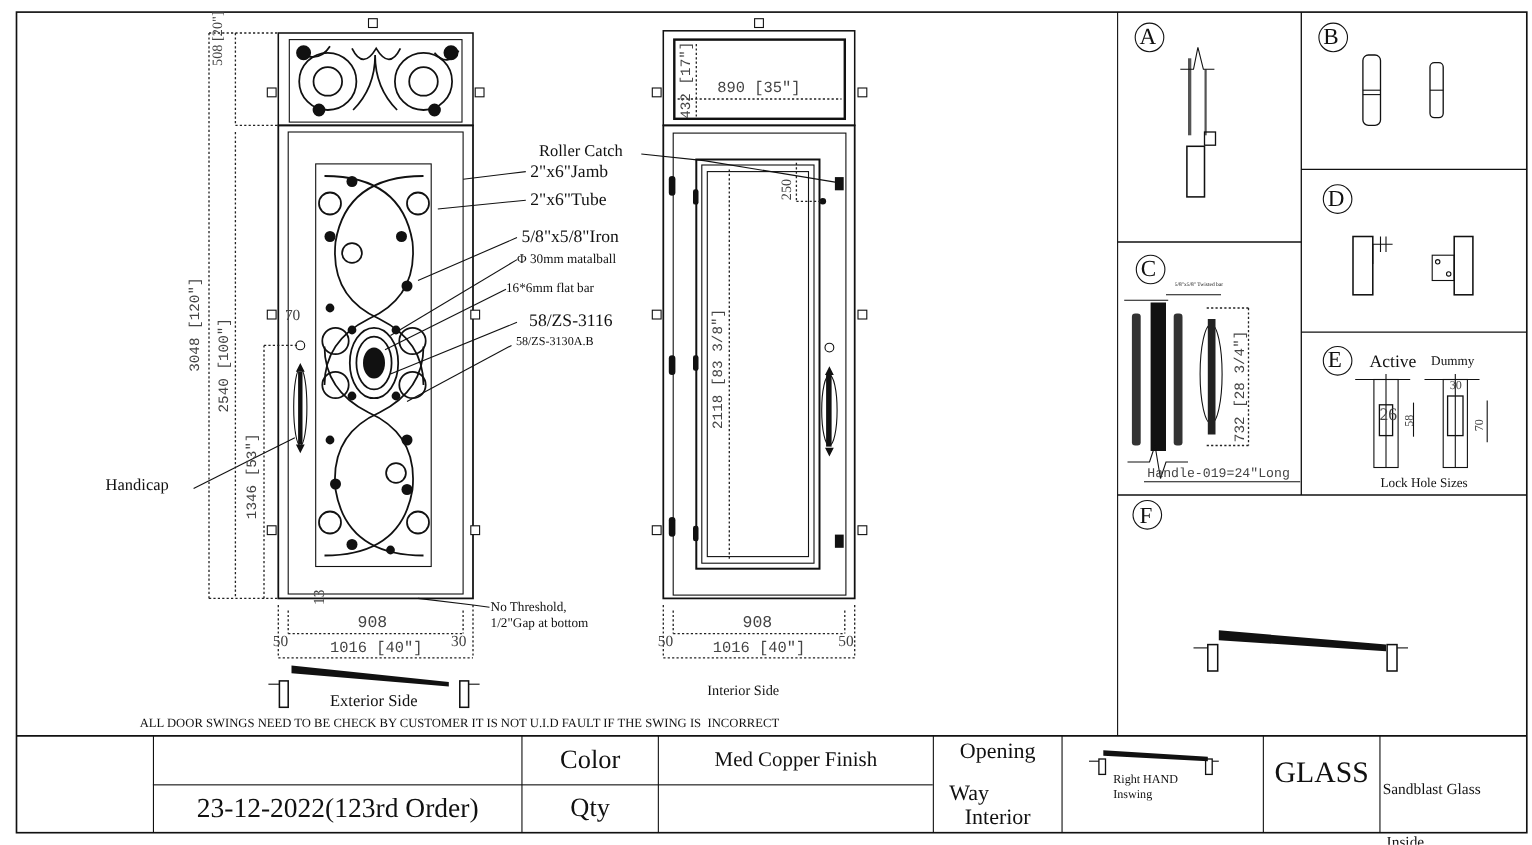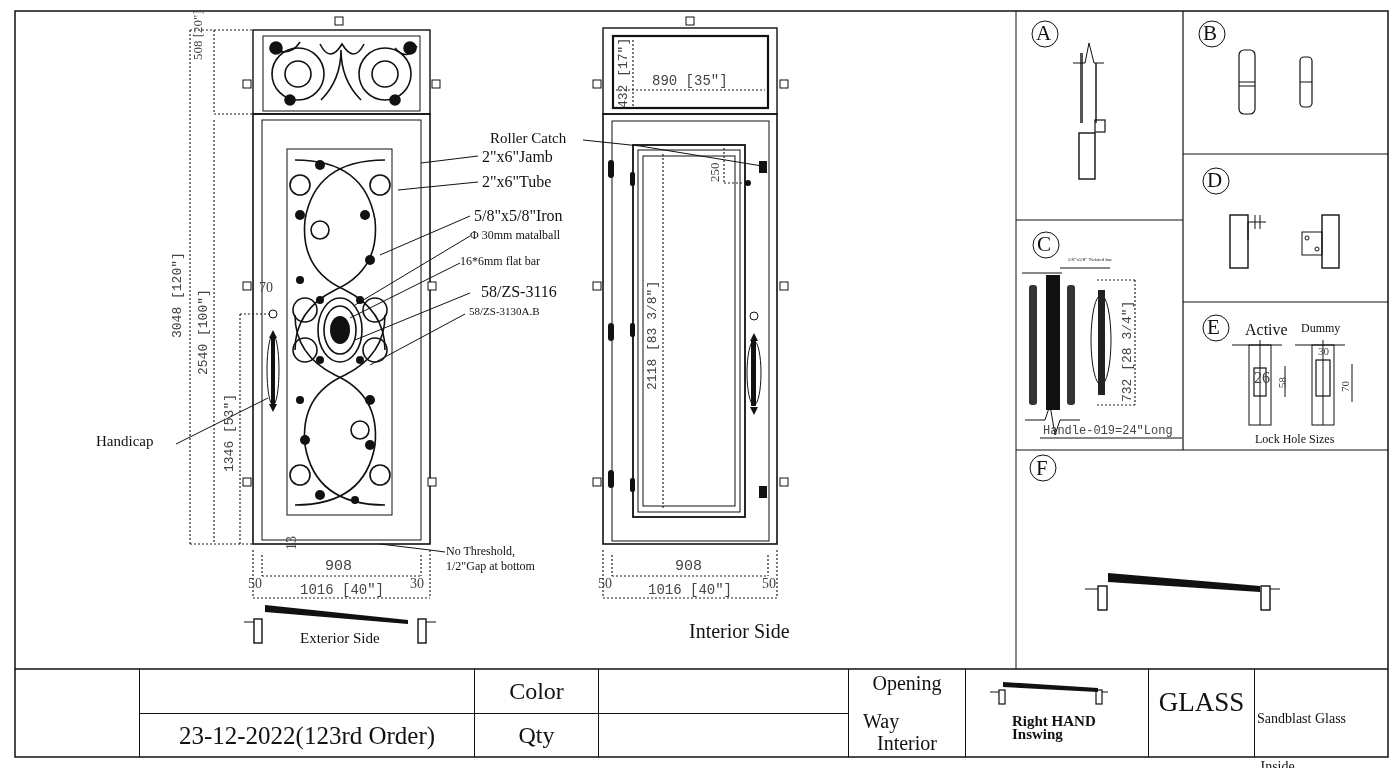--- a/index.html
+++ b/index.html
@@ -290,21 +290,22 @@
   <div style="position:absolute;left:616px;top:108px;font-size:13px;color:#444;transform:rotate(-90deg);transform-origin:left top;white-space:nowrap;font-family:'Liberation Mono',monospace;">432 [17"]</div>
   <div style="position:absolute;left:652px;top:73px;font-size:14px;color:#444;font-family:'Liberation Mono',monospace;">890 [35"]</div>
   <div style="position:absolute;left:645px;top:390px;font-size:13px;color:#444;transform:rotate(-90deg);transform-origin:left top;white-space:nowrap;font-family:'Liberation Mono',monospace;">2118 [83 3/8"]</div>
   <div style="position:absolute;left:707px;top:182px;font-size:13px;color:#444;transform:rotate(-90deg);transform-origin:left top;">250</div>
   <div style="position:absolute;left:675px;top:558px;font-size:15px;color:#444;font-family:'Liberation Mono',monospace;">908</div>
   <div style="position:absolute;left:648px;top:582px;font-size:14px;color:#444;font-family:'Liberation Mono',monospace;">1016 [40"]</div>
   <div style="position:absolute;left:598px;top:576px;font-size:14px;color:#444;">50</div>
   <div style="position:absolute;left:762px;top:576px;font-size:14px;color:#444;">50</div>
 
   <div style="position:absolute;left:300px;top:630px;font-size:15px;">Exterior Side</div>
-  <div style="position:absolute;left:643px;top:620px;font-size:20px;margin-left:46px;">Interior Side</div>
+  <div style="position:absolute;left:643px;top:620px;font-size:13px;">Interior Side</div>
+  <div style="position:absolute;left:127px;top:652px;font-size:11.5px;white-space:pre;">ALL DOOR SWINGS NEED TO BE CHECK BY CUSTOMER IT IS NOT U.I.D FAULT IF THE SWING IS  INCORRECT</div>
 
   <div style="position:absolute;left:1036px;top:21px;font-size:21px;">A</div>
   <div style="position:absolute;left:1203px;top:21px;font-size:21px;">B</div>
   <div style="position:absolute;left:1037px;top:232px;font-size:21px;">C</div>
   <div style="position:absolute;left:1068px;top:257px;font-size:5px;">5/8"x5/8" Twisted bar</div>
   <div style="position:absolute;left:1120px;top:402px;font-size:13px;color:#444;transform:rotate(-90deg);transform-origin:left top;white-space:nowrap;font-family:'Liberation Mono',monospace;">732 [28 3/4"]</div>
   <div style="position:absolute;left:1043px;top:424px;font-size:12px;color:#444;font-family:'Liberation Mono',monospace;">Handle-019=24"Long</div>
   <div style="position:absolute;left:1207px;top:168px;font-size:21px;">D</div>
   <div style="position:absolute;left:1207px;top:315px;font-size:21px;">E</div>
   <div style="position:absolute;left:1245px;top:321px;font-size:16px;">Active</div>
@@ -324,26 +325,27 @@
   <div style="position:absolute;left:833px;top:0;width:1px;height:88px;background:#111;"></div>
   <div style="position:absolute;left:950px;top:0;width:1px;height:88px;background:#111;"></div>
   <div style="position:absolute;left:1133px;top:0;width:1px;height:88px;background:#111;"></div>
   <div style="position:absolute;left:1239px;top:0;width:1px;height:88px;background:#111;"></div>
   <div style="position:absolute;left:124px;top:44px;width:709px;height:1px;background:#111;"></div>
 
   <div class="cell" style="left:125px;top:0;width:334px;height:44px;"></div>
   <div class="cell" style="left:125px;top:45px;width:334px;height:43px;font-size:25px;">23-12-2022(123rd Order)</div>
   <div class="cell" style="left:460px;top:0;width:123px;height:44px;font-size:24px;">Color</div>
   <div class="cell" style="left:460px;top:45px;width:123px;height:43px;font-size:24px;">Qty</div>
+  <div class="cell" style="left:584px;top:0;width:249px;height:44px;font-size:19px;">Med Copper Finish</div>
   <div class="cell" style="left:834px;top:0;width:116px;height:88px;flex-direction:column;font-size:20px;line-height:22px;">
     <span>Opening</span>
     <span style="align-self:flex-start;padding-left:14px;margin-top:16px;">Way</span>
     <span>Interior</span>
   </div>
-  <div style="position:absolute;left:997px;top:46px;font-size:15px;line-height:13px;font-weight:bold;">
+  <div style="position:absolute;left:997px;top:34px;font-size:11px;line-height:13px;">
     <div>Right HAND</div>
     <div>Inswing</div>
   </div>
   <div class="cell" style="left:1134px;top:0;width:105px;height:66px;font-size:27px;">GLASS</div>
   <div style="position:absolute;left:1242px;top:10px;font-size:14px;line-height:16px;white-space:pre;">
     <div>Sandblast Glass</div>
     <div> Inside</div>
     
     
   </div>

